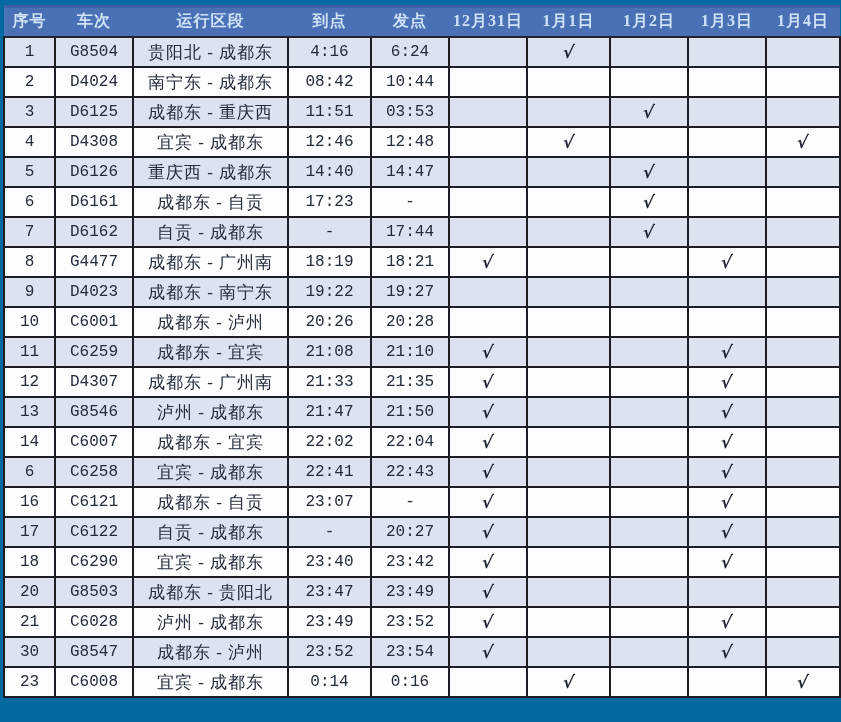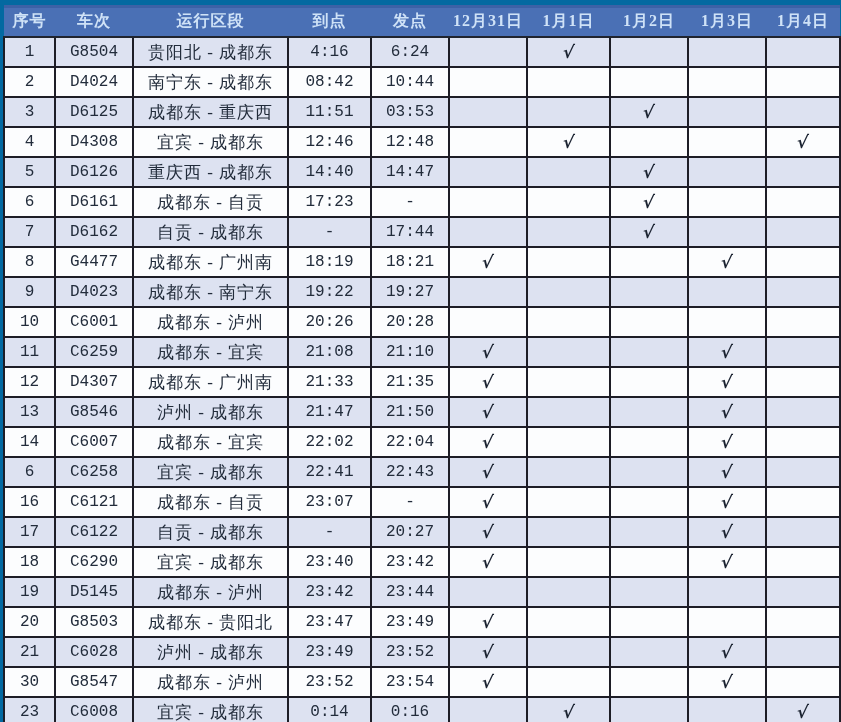--- a/index.html
+++ b/index.html
@@ -305,32 +305,20 @@
           <td class="c2">宜宾 - 成都东</td>
           <td class="c3">23:40</td>
           <td class="c4">23:42</td>
           <td class="c5"><span class="check">√</span></td>
           <td class="c6"></td>
           <td class="c7"></td>
           <td class="c8"><span class="check">√</span></td>
           <td class="c9"></td>
         </tr>
         <tr>
-          <td class="c0">19</td>
-          <td class="c1">D5145</td>
-          <td class="c2">成都东 - 泸州</td>
-          <td class="c3">23:42</td>
-          <td class="c4">23:44</td>
-          <td class="c5"></td>
-          <td class="c6"></td>
-          <td class="c7"></td>
-          <td class="c8"></td>
-          <td class="c9"></td>
-        </tr>
-        <tr>
           <td class="c0">20</td>
           <td class="c1">G8503</td>
           <td class="c2">成都东 - 贵阳北</td>
           <td class="c3">23:47</td>
           <td class="c4">23:49</td>
           <td class="c5"><span class="check">√</span></td>
           <td class="c6"></td>
           <td class="c7"></td>
           <td class="c8"></td>
           <td class="c9"></td>

